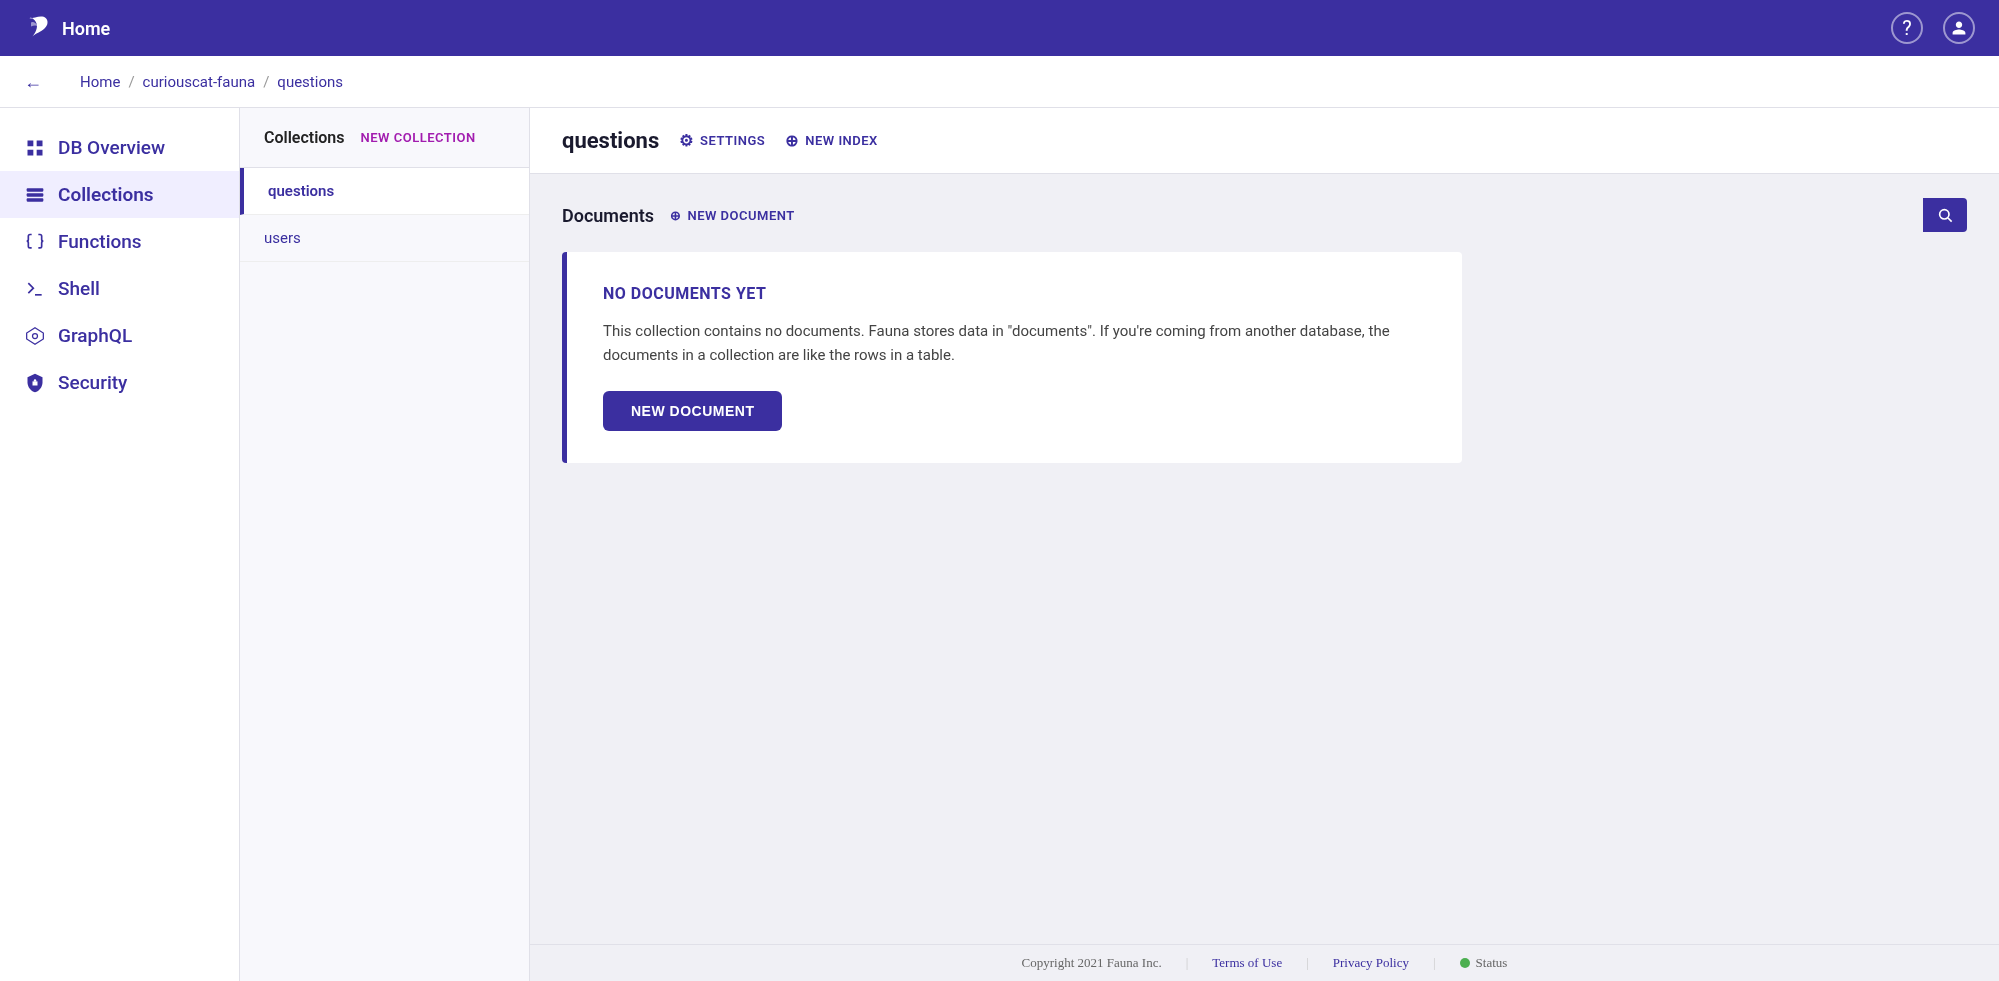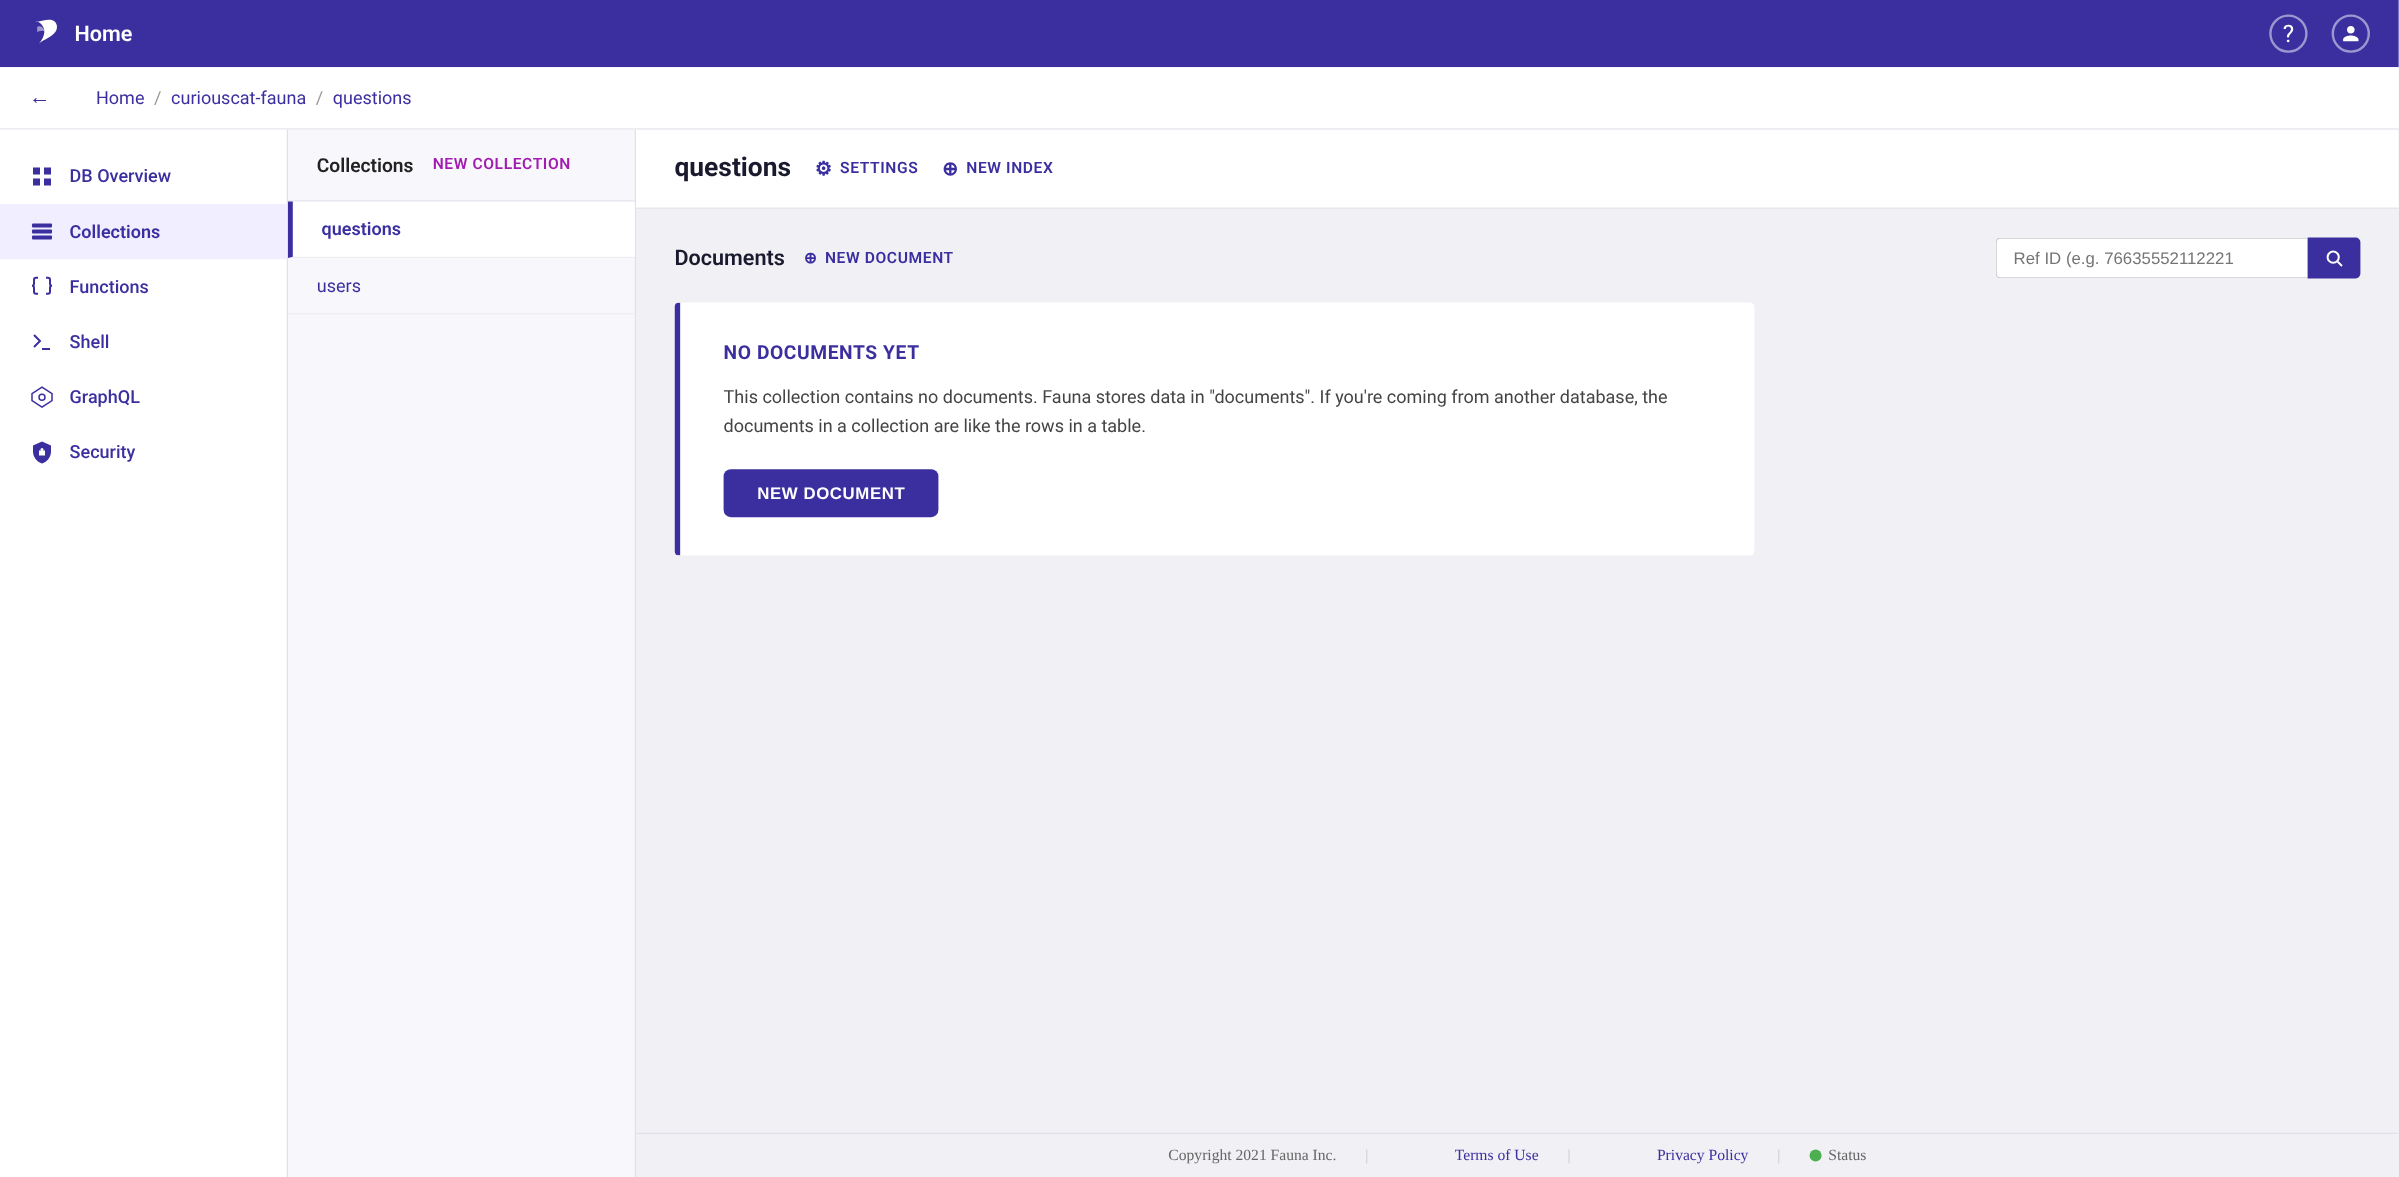--- a/index.html
+++ b/index.html
@@ -43,21 +43,21 @@
       padding: 16px 0;
       flex-shrink: 0;
     }
     .sidebar-item {
       display: flex;
       align-items: center;
       gap: 12px;
       padding: 12px 24px;
       color: #3b2fa0;
       cursor: pointer;
-      font-size: 15px;
+      font-size: 19px;
       font-weight: 500;
     }
     .sidebar-item.active { background: #f0eeff; font-weight: 600; }
     .sidebar-icon { width: 22px; height: 22px; display: flex; align-items: center; justify-content: center; flex-shrink: 0; }
 
     
     .collections-panel {
       width: 290px;
       background: #f8f8fc;
       border-right: 1px solid #e0e0e8;
@@ -203,21 +203,21 @@
       display: flex;
       align-items: center;
       justify-content: center;
       gap: 24px;
       font-size: 13px;
       color: #666;
       border-top: 1px solid #e0e0e8;
       font-family: Liberation Serif, serif;
     }
     .footer-sep { color: #ccc; }
-    .footer-link { color: #3b2fa0; cursor: pointer; margin-left: 48px; }
+    .footer-link { color: #3b2fa0; cursor: pointer; }
     .footer-status { display: flex; align-items: center; gap: 6px; }
     .status-dot { width: 10px; height: 10px; background: #4caf50; border-radius: 50%; }
 
     
     .fauna-bird { width: 28px; height: 28px; fill: white; }
   </style>
 </head>
 <body>
 
 <div class="top-nav">
@@ -350,21 +350,20 @@
 
       <div class="documents-header">
         <div class="documents-title-row">
           <span class="documents-title">Documents</span>
           <div class="new-doc-btn">
             <span>⊕</span>
             <span>NEW DOCUMENT</span>
           </div>
         </div>
         <div class="search-row">
-          <input class="search-input" type="text" placeholder="Ref ID (e.g. 76635552112221" style="">
           <button class="search-btn">
             <svg width="16" height="16" viewBox="0 0 24 24" fill="white">
               <circle cx="11" cy="11" r="7" fill="none" stroke="white" stroke-width="2.5"></circle>
               <line x1="16.5" y1="16.5" x2="22" y2="22" stroke="white" stroke-width="2.5"></line>
             </svg>
           </button>
         </div>
       </div>
 
       <div class="empty-state">

